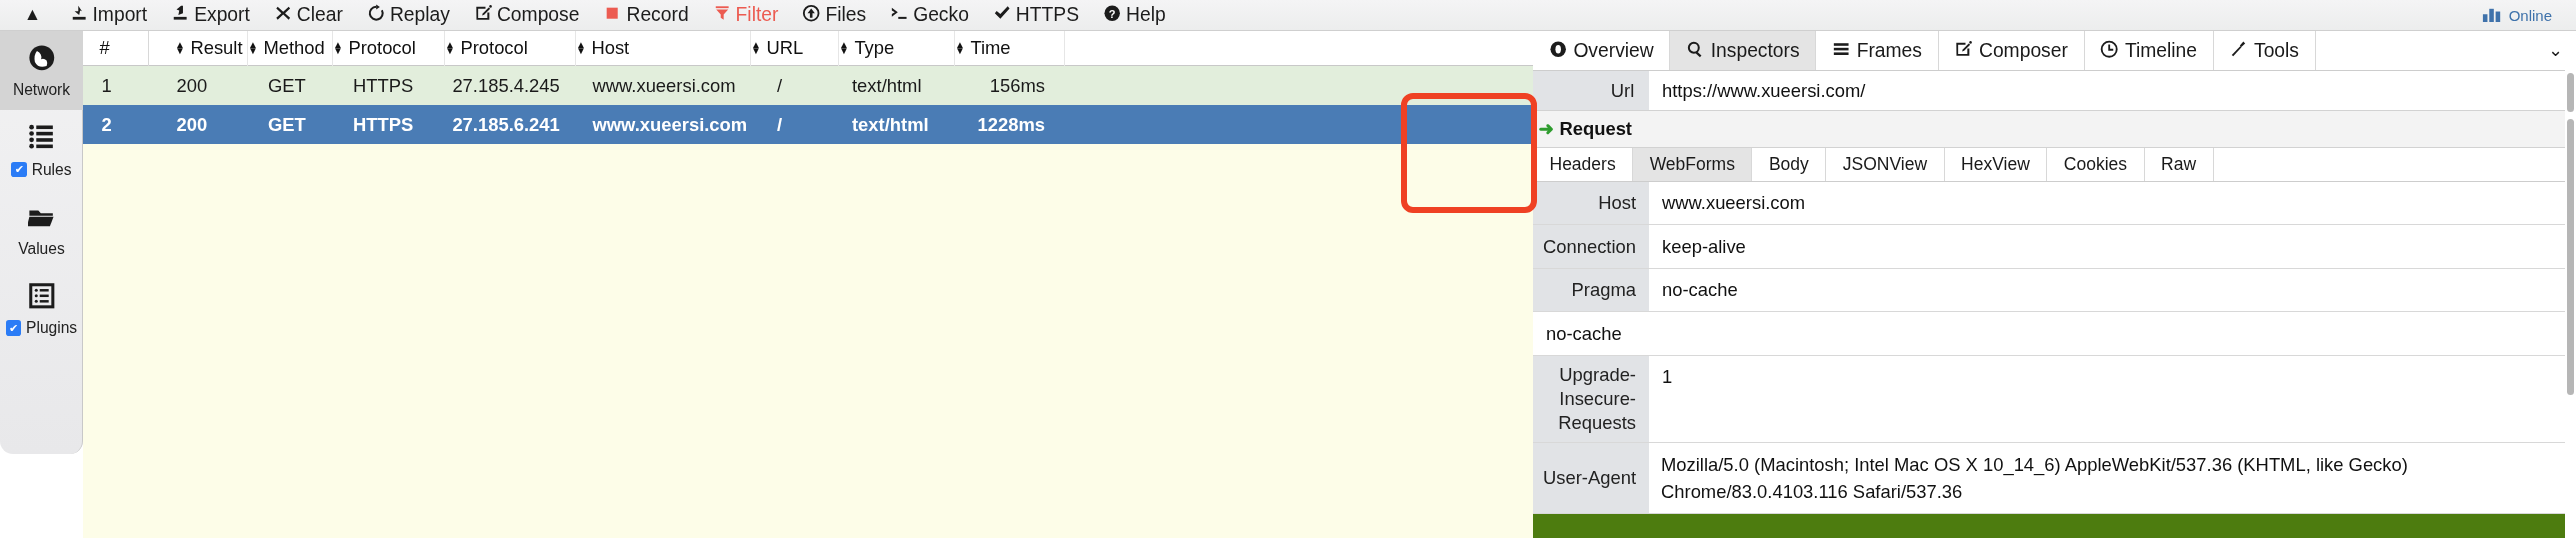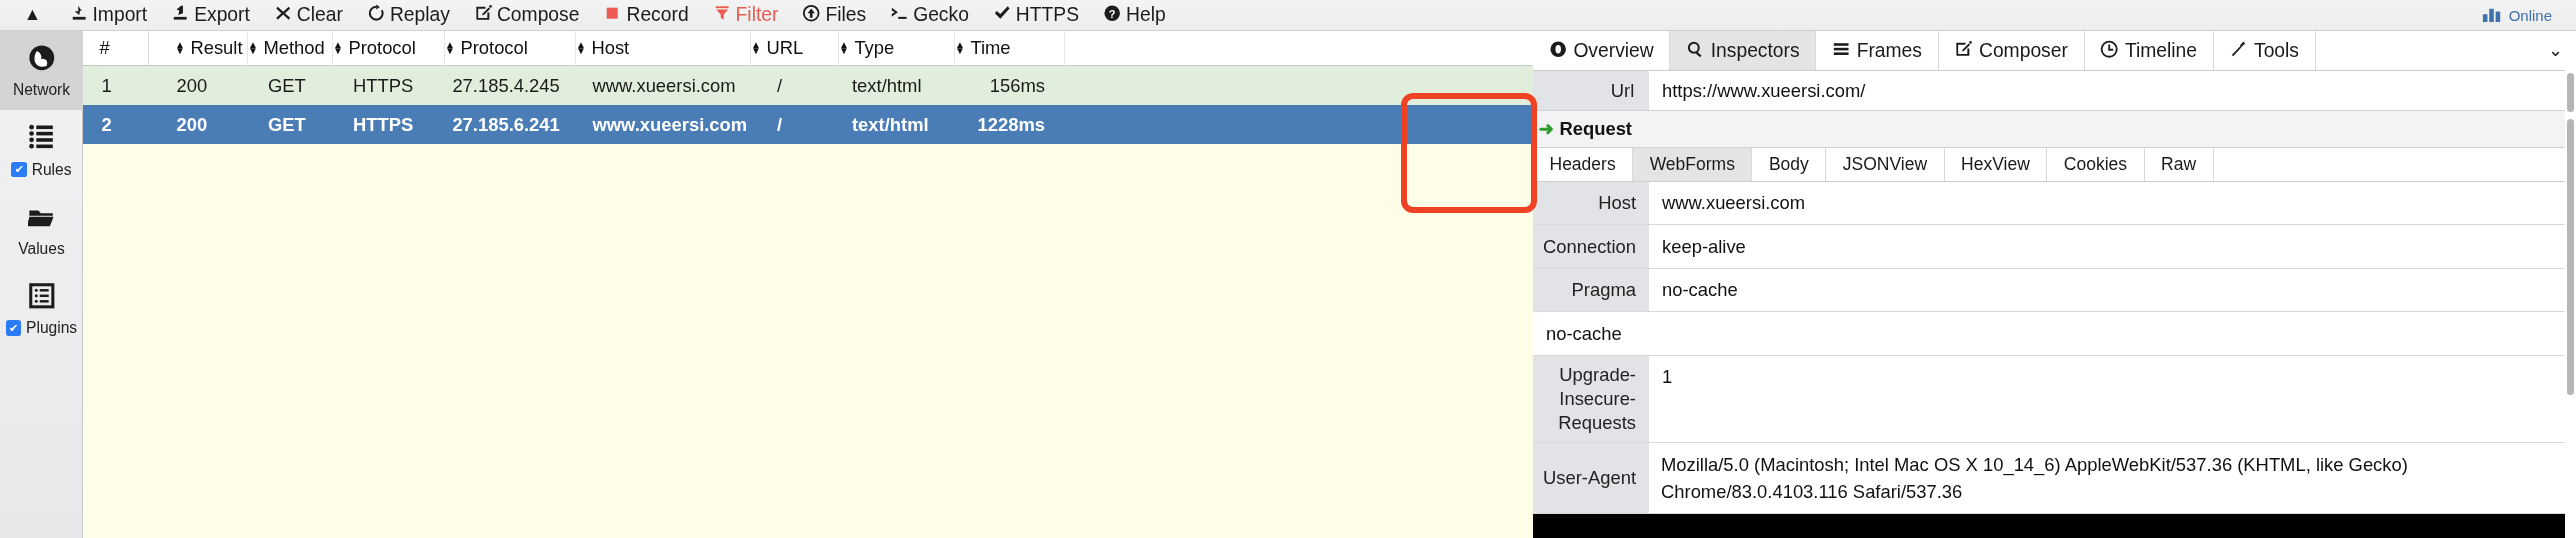--- a/index.html
+++ b/index.html
@@ -39,23 +39,24 @@
     display: flex; align-items: center;
     color: #3f72ab; font-size: 15px;
   }
   .tb-right .lbl { margin-left: 6.4px; }
 
   .ico { display: inline-block; line-height: 1; font-size: 17.5px; }
 
   
   .rail {
     position: absolute; left: 0; top: 31px;
-    width: 83px; height: 507px;
+    width: 83px; height: 423px;
     background: linear-gradient(#f2f2f3, #e8e8ea);
     border-right: 0.9px solid #c8c8c8;
+    border-radius: 13px;
   }
   .rail-item {
     width: 83px; padding: 13px 0 11px 0;
     display: flex; flex-direction: column; align-items: center;
     font-size: 15.6px; color: #222;
     cursor: default;
   }
   .rail-item.active { background: #d4d4d4; }
   .rail-glyph { font-size: 27.6px; line-height: 31px; margin-bottom: 3.7px; }
   .rail-label-row { display: flex; align-items: center; gap: 4.6px; }
@@ -129,21 +130,21 @@
   .grow .c-ip   { padding-left: 7.4px; }
   .grow .c-host { padding-left: 16.5px; }
   .grow .c-url  { padding-left: 26px; }
   .grow .c-type { padding-left: 13px; }
   .grow .c-time { justify-content: flex-end; padding-right: 20px; padding-left: 0; }
 
   
   .panel {
     position: absolute; left: 1533px; top: 31px;
     width: 1043px; height: 507px;
-    background: #000000;
+    background: #4d7c0f;
     overflow: hidden;
   }
   .ptabs {
     display: flex; height: 40px; align-items: stretch;
     background: #fff; border-bottom: 0.9px solid #cdcdcd;
   }
   .ptab {
     display: flex; align-items: center; gap: 6.4px;
     padding: 0 15.6px;
     font-size: 19.3px; color: #1a1a1a;

